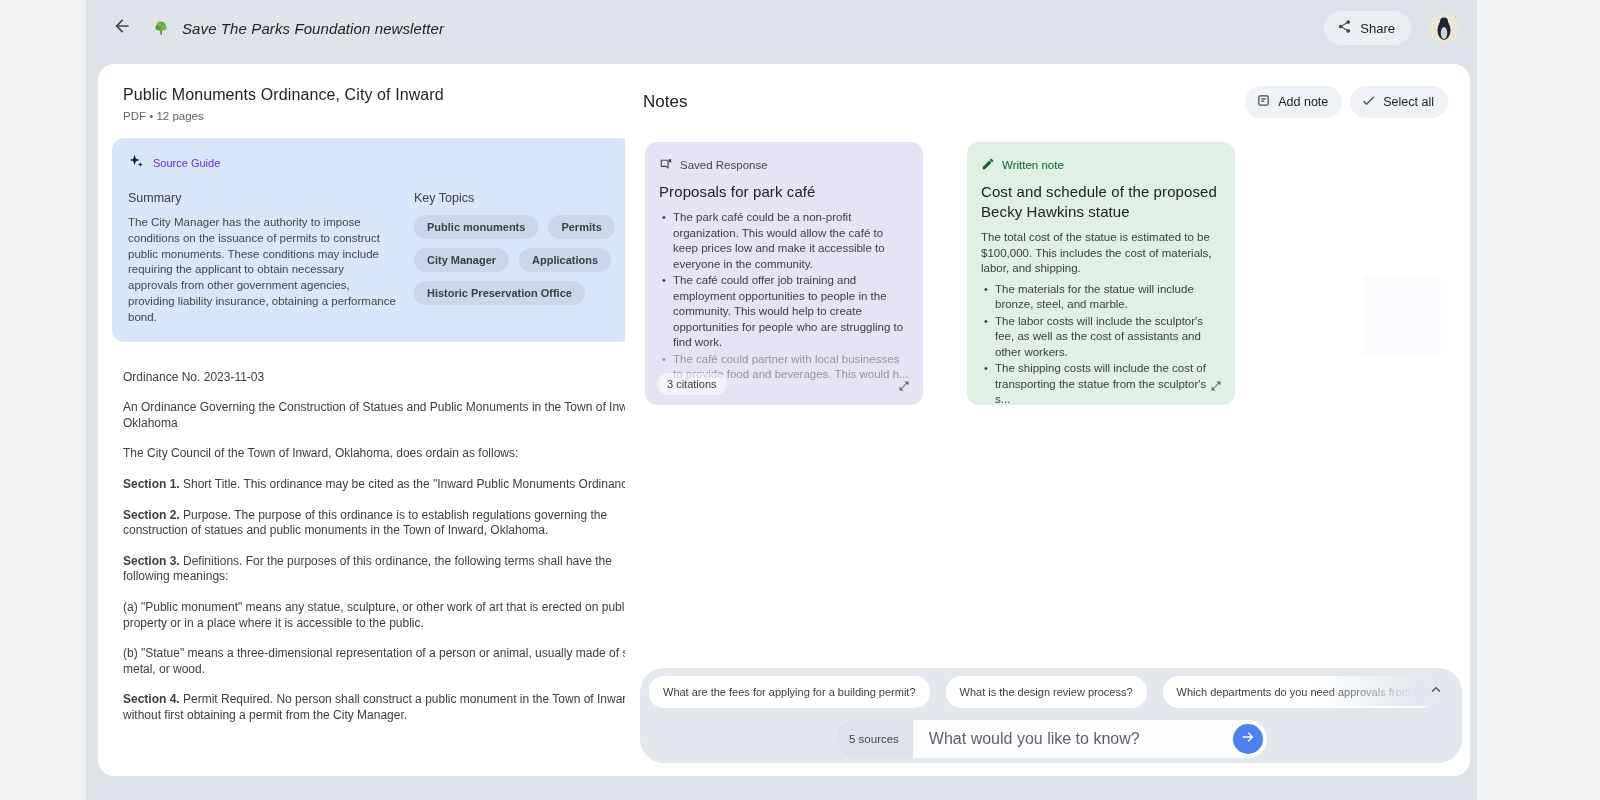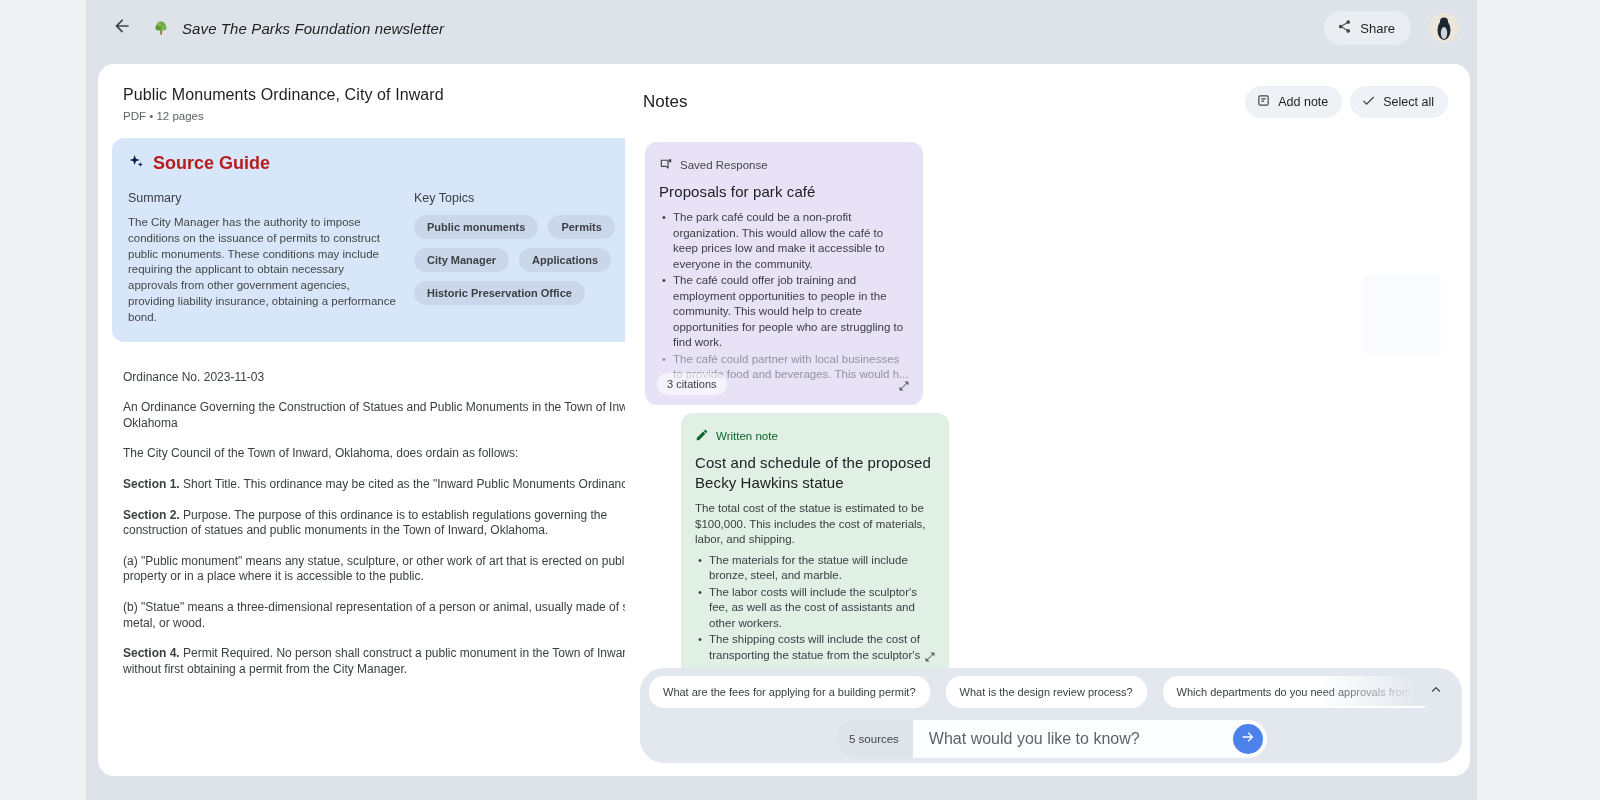--- a/index.html
+++ b/index.html
@@ -23,39 +23,39 @@
   .notes-panel  { left:539px; width:845px; }
 
   
   .src-header { padding:22px 24px 12px 25px; position:relative; }
   .src-title { font-size:16px; font-weight:500; color:#1f1f1f; letter-spacing:.1px; }
   .src-meta { font-size:11.5px; color:#5f6368; margin-top:6px; }
   .src-close { position:absolute; right:16px; top:26px; }
 
   .source-guide { margin:4px 14px 0; background:#d8e6fa; border-radius:12px; padding:13px 14px 16px; }
   .sg-head { display:flex; align-items:center; gap:9px; padding-left:2px; }
-  .sg-label { font-size:18px; font-weight:700; color:#b91c1c; flex:1; }
+  .sg-label { font-size:11px; font-weight:400; color:#6d28d9; flex:1; }
   .sg-cols { display:flex; gap:18px; margin-top:16px; padding-left:2px; }
   .sg-col-summary { width:268px; flex:none; }
   .sg-col-topics { flex:1; }
   .sg-h { font-size:12.5px; font-weight:500; color:#3c4043; margin-bottom:10px; }
   .sg-summary-text { font-size:11.5px; line-height:15.8px; color:#444746; }
   .topic-chips { display:flex; flex-wrap:wrap; gap:9px 10px; }
   .topic-chip { background:#cad7eb; color:#3c4043; font-size:11px; padding:6px 13px; border-radius:14px; cursor:pointer; white-space:nowrap;font-weight:bold; }
 
   .doc { padding:28px 28px 0 25px; }
   .doc p { font-size:12px; line-height:15.6px; color:#3c4043; margin-bottom:15px; }
   .doc p b { font-weight:700; }
 
   
   .notes-head { display:flex; align-items:center; padding:22px 22px 0 18px; }
   .notes-title { font-size:17px; color:#202124; flex:1; }
   .pill-btn { display:flex; align-items:center; gap:7px; background:#eef1f5; border-radius:16px; padding:7px 14px 7px 11px; font-size:12.5px; color:#1f1f1f; cursor:pointer; margin-left:8px; }
 
-  .cards-row { display:flex; gap:8px; padding:24px 0 0 20px;flex-direction:column; }
+  .cards-row { display:flex; gap:8px; padding:24px 0 0 20px; }
   .note-card { width:278px; height:263px; border-radius:12px; padding:15px 14px; position:relative; overflow:hidden; cursor:pointer; }
   .card-saved { background:#e7e2f5; }
   .card-written { background:#e0f0e4; width:268px;margin-left:36px; }
   .card-label { display:flex; align-items:center; gap:7px; font-size:11.5px; }
   .card-saved .card-label { color:#444746; }
   .card-written .card-label { color:#0d652d; font-weight:500; }
   .card-title { font-size:15px; line-height:20px; color:#202124; margin:9px 0 8px; letter-spacing:.1px; }
   .card-intro { font-size:11.5px; line-height:15.5px; color:#3c4043; margin-bottom:5px; }
   .card-bullets { list-style:none; }
   .card-bullets li { font-size:11.5px; line-height:15.5px; color:#3c4043; padding-left:14px; position:relative; margin-bottom:1px; }
@@ -171,20 +171,21 @@
         </div>
       </div>
     </div>
 
     <div class="doc">
       <p><b></b><span>Ordinance No. 2023-11-03</span></p>
       <p><b></b><span>An Ordinance Governing the Construction of Statues and Public Monuments in the Town of Inward, Oklahoma</span></p>
       <p><b></b><span>The City Council of the Town of Inward, Oklahoma, does ordain as follows:</span></p>
       <p><b>Section 1.</b><span> Short Title. This ordinance may be cited as the "Inward Public Monuments Ordinance."</span></p>
       <p><b>Section 2.</b><span> Purpose. The purpose of this ordinance is to establish regulations governing the construction of statues and public monuments in the Town of Inward, Oklahoma.</span></p>
+      <p><b>Section 3.</b><span> Definitions. For the purposes of this ordinance, the following terms shall have the following meanings:</span></p>
       <p><b></b><span>(a) "Public monument" means any statue, sculpture, or other work of art that is erected on public property or in a place where it is accessible to the public.</span></p>
       <p><b></b><span>(b) "Statue" means a three-dimensional representation of a person or animal, usually made of stone, metal, or wood.</span></p>
       <p><b>Section 4.</b><span> Permit Required. No person shall construct a public monument in the Town of Inward without first obtaining a permit from the City Manager.</span></p>
 
     </div>
   </div>
 
   <div class="panel notes-panel">
     <div class="notes-head">
       <div class="notes-title">Notes</div>

